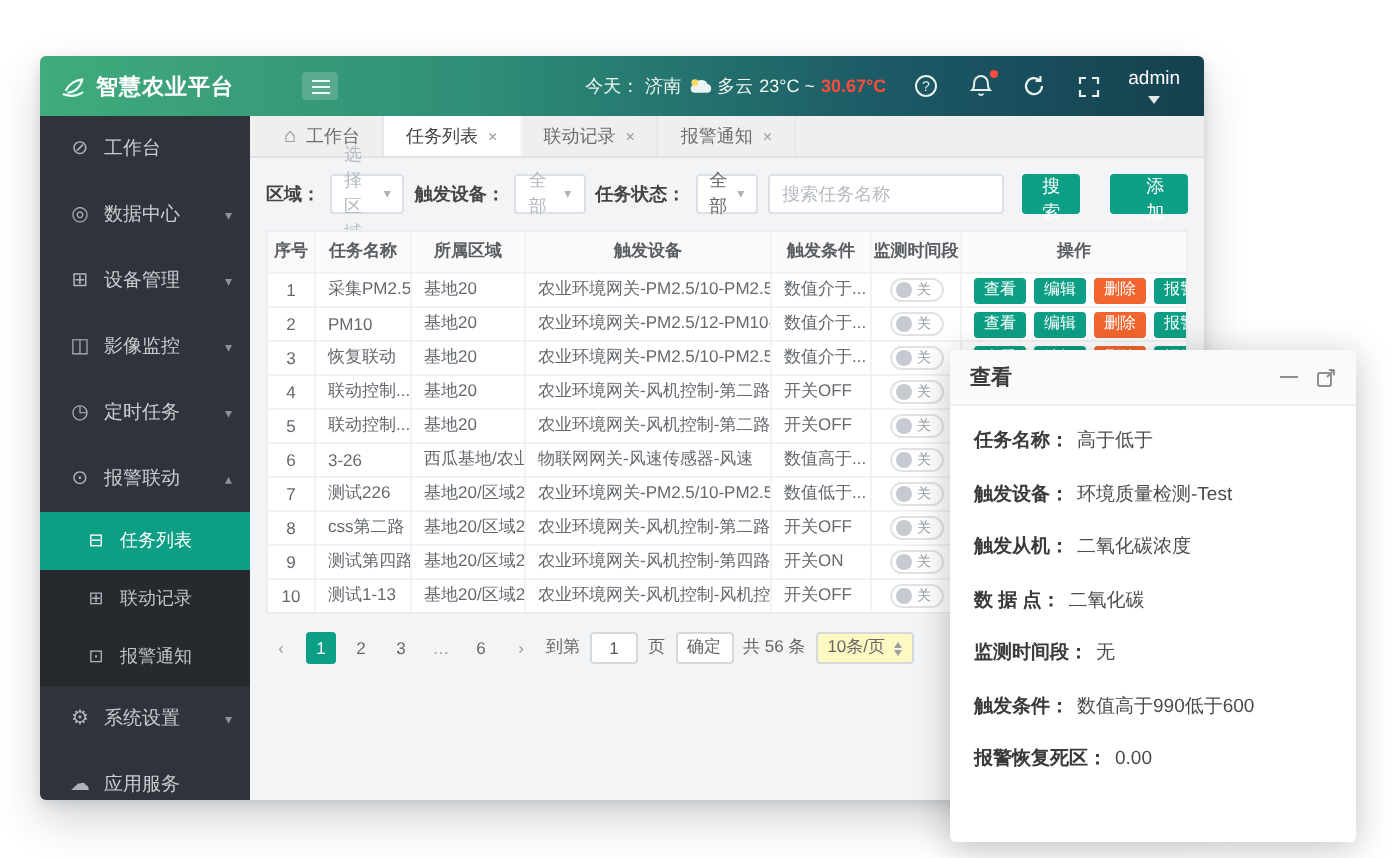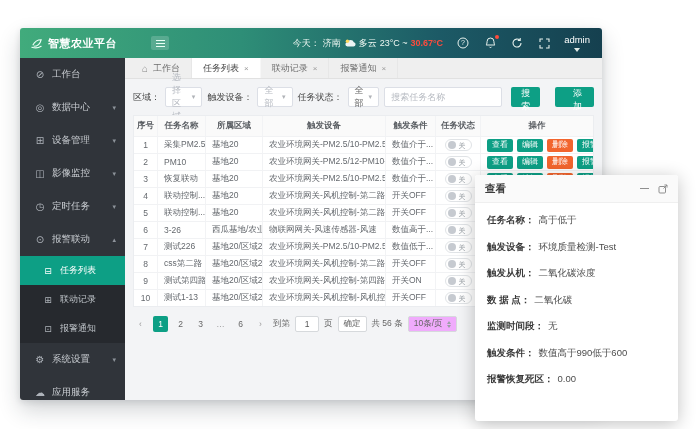--- a/index.html
+++ b/index.html
@@ -56,21 +56,21 @@
 
   .tabbar { height:21px; flex:0 0 21px; background:#efefef; border-bottom:1px solid #e1e1e1;
     display:flex; align-items:stretch; padding-left:6px; font-size:9px; color:#6d6d6d; }
   .tab { display:flex; align-items:center; gap:5px; padding:0 11px; cursor:pointer;
     border-right:1px solid rgba(0,0,0,.03); white-space:nowrap; }
   .tab .thome { font-size:10px; color:#888; }
   .tab .x { font-size:8px; color:#9b9b9b; }
   .tab.active { background:#fff; color:#444; }
 
   .filters { display:flex; align-items:center; gap:5px; padding:8px 8px 7px; font-size:9px; color:#454545; }
-  .flabel { font-weight:normal; white-space:nowrap; }
+  .flabel { font-weight:bold; white-space:nowrap; }
   .sel { height:20px; background:#fff; border:1px solid #dcdfe6; border-radius:2px;
     display:flex; align-items:center; padding:0 6px; cursor:pointer; }
   .sel .ph { color:#b6bac1; }
   .sel .val { color:#666; }
   .sel .arr { margin-left:auto; font-size:7px; color:#b0b3b8; padding-left:5px; }
   .sel.region { width:112px; }
   .sel.device { width:103px; }
   .sel.status { width:46px; }
   .inp { height:20px; width:118px; border:1px solid #dcdfe6; border-radius:2px;
     background:#fff; padding:0 6px; font-size:9px; color:#444; outline:none;
@@ -112,21 +112,21 @@
   .pager { display:flex; align-items:center; gap:5px; margin:9px 8px; font-size:8.5px; color:#666; }
   .pg { min-width:15px; height:16px; display:flex; align-items:center; justify-content:center;
     padding:0 3px; cursor:pointer; border-radius:2px; color:#666; }
   .pg.nav { color:#9a9a9a; }
   .pg.active { background:#0d9f85; color:#fff; }
   .pg.dots { cursor:default; color:#999; }
   .goto-inp { width:24px; height:16px; border:1px solid #d6d9dc; border-radius:2px;
     text-align:center; font-size:8.5px; color:#555; outline:none; background:#fff; font-family:inherit; }
   .confirm { height:16px; border:1px solid #d6d9dc; background:#fff; border-radius:2px;
     font-size:8.5px; color:#666; padding:0 5px; cursor:pointer; font-family:inherit; }
-  .psize { height:16px; border:1px solid #d6d9dc; border-radius:2px; background:#f0abfc;
+  .psize { height:16px; border:1px solid #d6d9dc; border-radius:2px; background:#fef9c3;
     display:flex; align-items:center; gap:4px; padding:0 5px; cursor:pointer; }
   .updown { display:flex; flex-direction:column; gap:1px; }
   .updown i { display:block; width:0; height:0; border-left:2.5px solid transparent;
     border-right:2.5px solid transparent; }
   .updown .u { border-bottom:3px solid #9aa0a6; }
   .updown .d { border-top:3px solid #9aa0a6; }
 
   
   .dlg { position:absolute; left:475px; top:175px; width:203px; height:246px; background:#fff;
     border-radius:3px; box-shadow:0 3px 18px rgba(0,0,0,.24); z-index:20; overflow:hidden; }
@@ -304,21 +304,21 @@
         <button class="btn add">添加联动任务</button>
       </div>
 
       <div class="tablecard">
         <div class="tr head">
           <div class="td c0">序号</div>
           <div class="td c1">任务名称</div>
           <div class="td c2">所属区域</div>
           <div class="td c3">触发设备</div>
           <div class="td c4">触发条件</div>
-          <div class="td c5">任务状态</div>
+          <div class="td c5">监测时间段</div>
           <div class="td c6">操作</div>
         </div>
 
           <div class="tr">
             <div class="td c0">1</div>
             <div class="td c1">采集PM2.5</div>
             <div class="td c2">基地20</div>
             <div class="td c3">农业环境网关-PM2.5/10-PM2.5</div>
             <div class="td c4">数值介于...</div>
             <div class="td c5">

